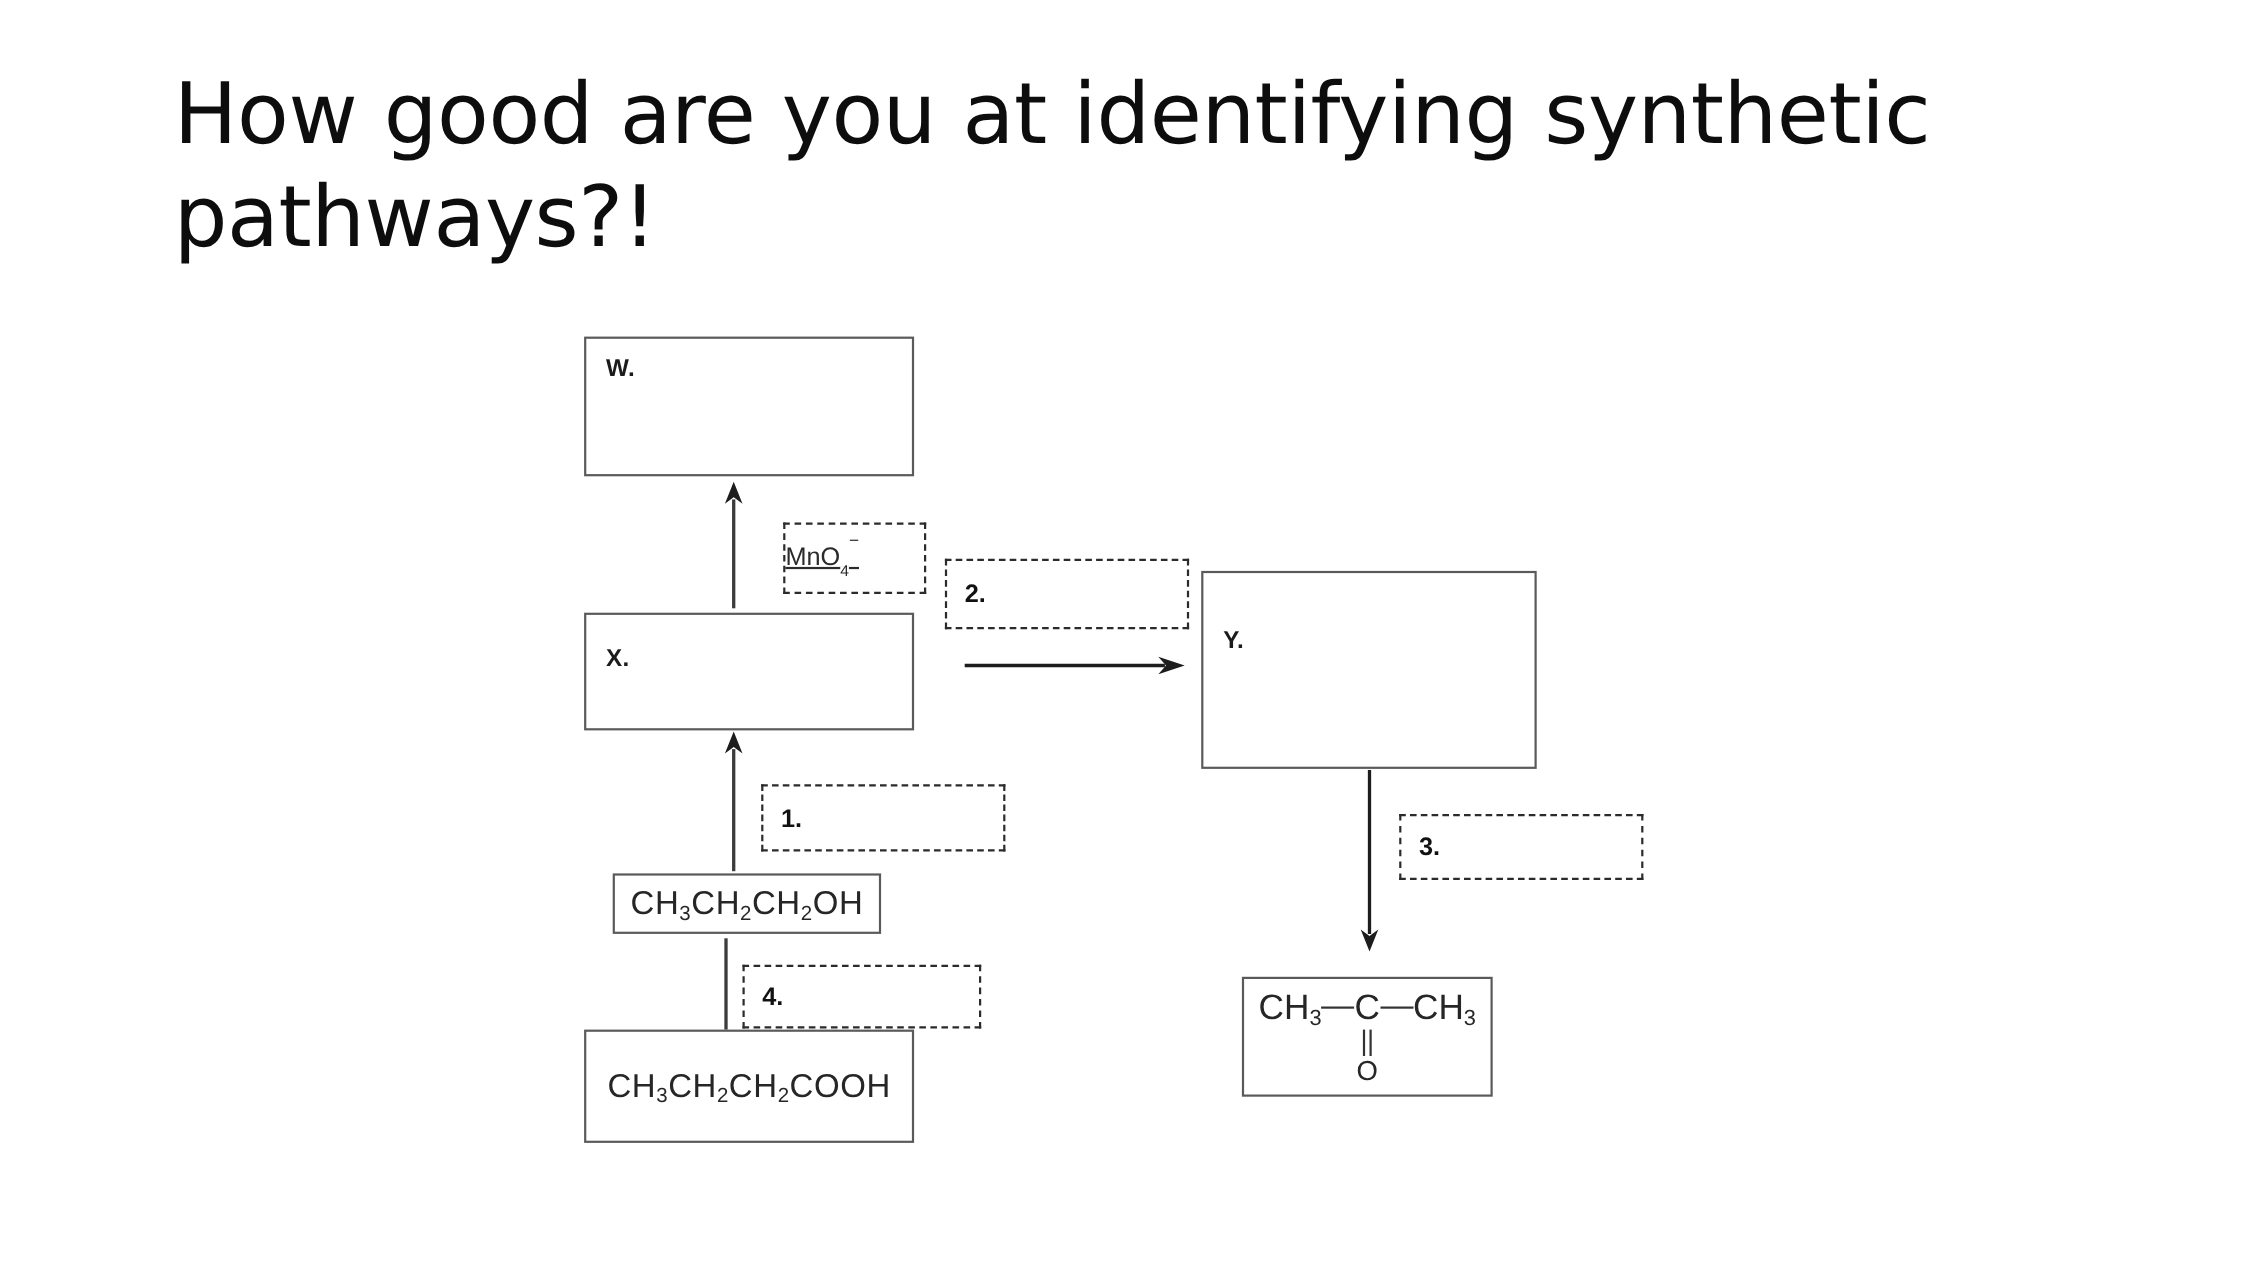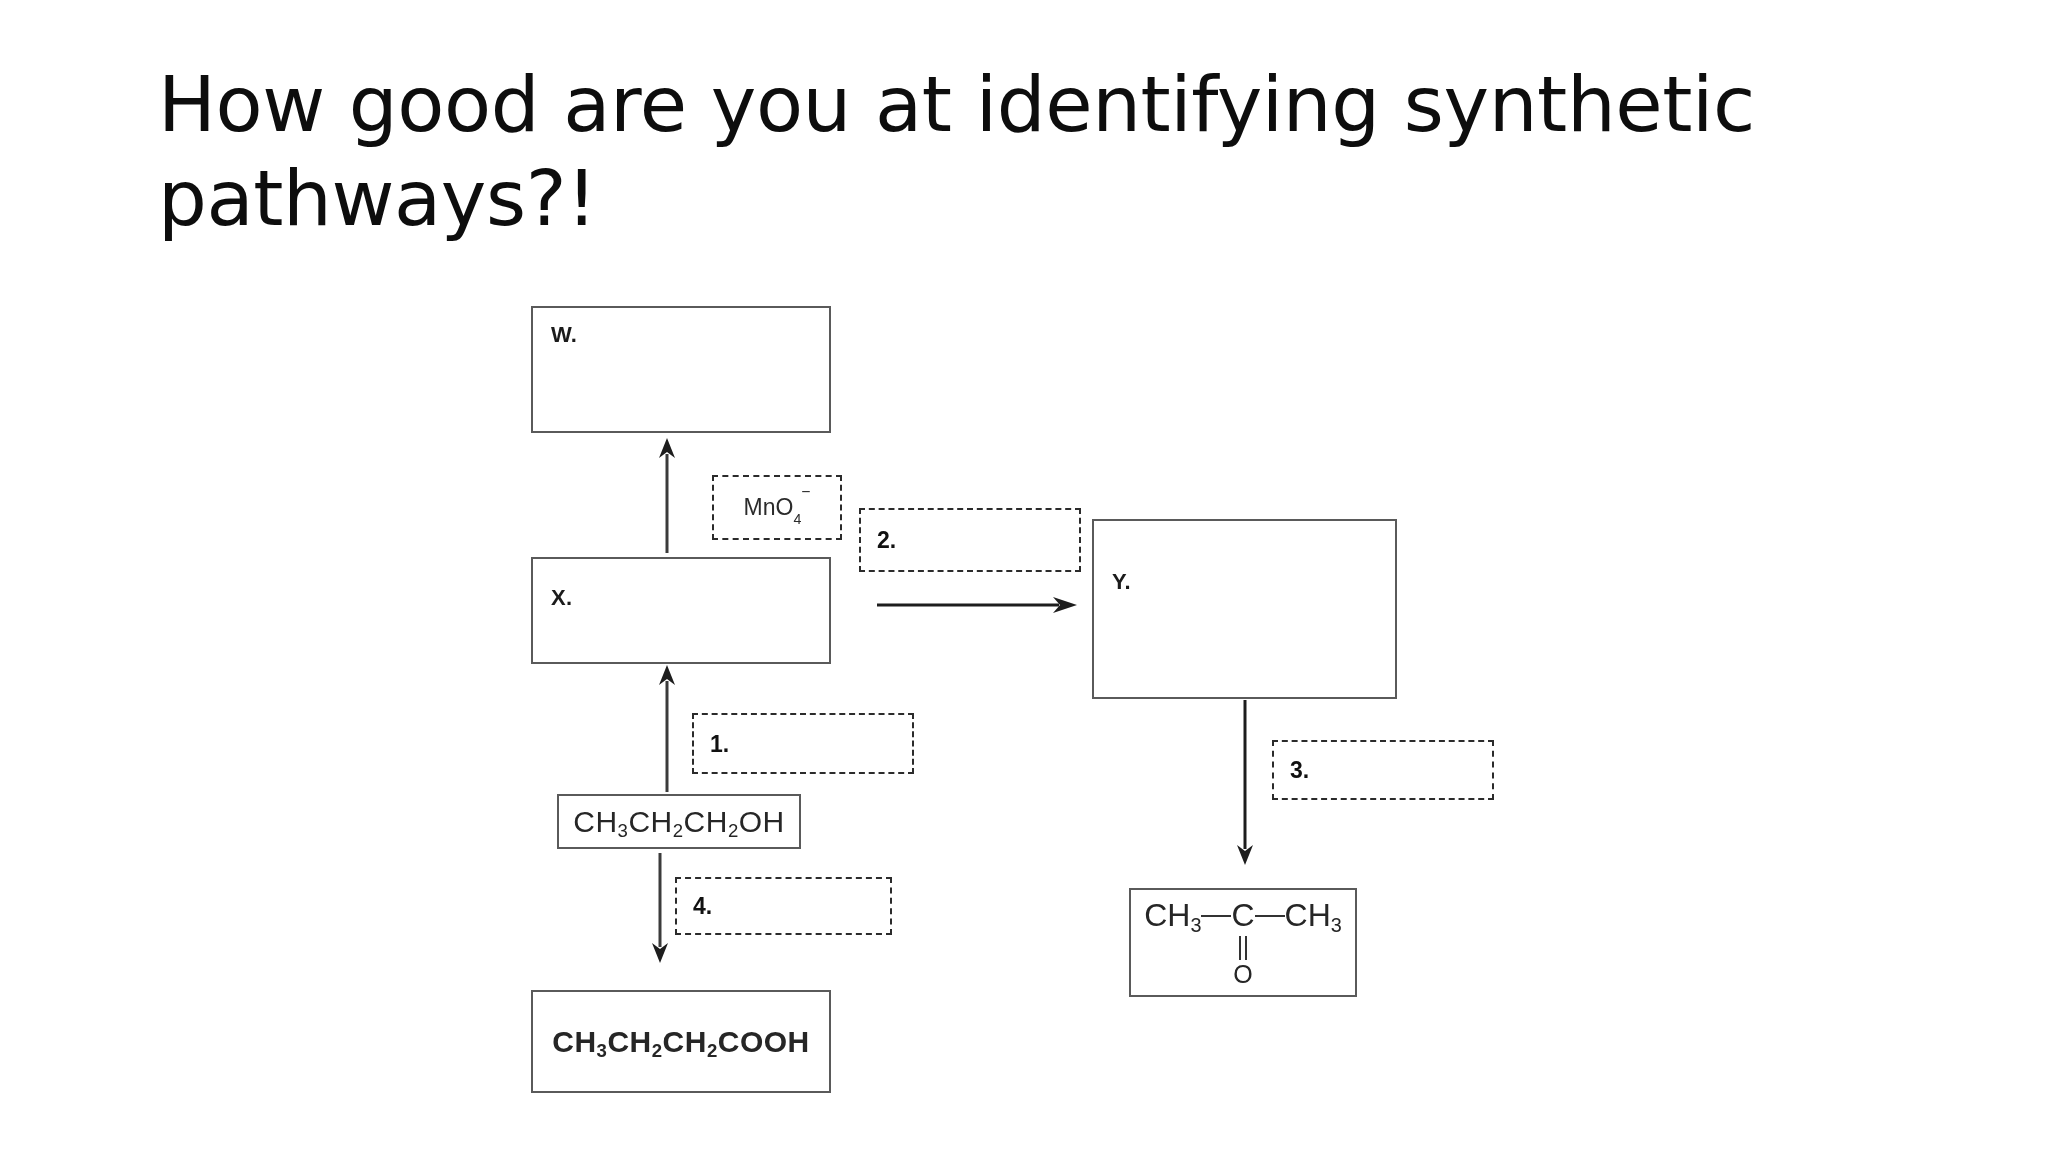--- a/index.html
+++ b/index.html
@@ -77,25 +77,25 @@
     font-weight: bold;
     font-size: 23px;
     color: #111111;
   }
   .dbox-center {
     position: absolute;
     left: 0;
     right: 0;
     top: 50%;
     transform: translateY(-50%);
-    text-align: center;
     font-family: "Liberation Sans", sans-serif;
     font-weight: normal;
     font-size: 23px;
     color: #2b2b2b;
+    text-decoration: underline;
   }
 
   
   .formula {
     position: absolute;
     left: 0;
     right: 0;
     top: 50%;
     transform: translateY(-50%);
     text-align: center;
@@ -254,18 +254,18 @@
     </div>
 
     <div class="box" style="left:1129px; top:888px; width:228px; height:109px;">
       <div class="acetone">
         <div class="acetone-row">CH<sub>3</sub><span class="acetone-bond"></span>C<span class="acetone-bond"></span>CH<sub>3</sub></div>
         <div class="acetone-dbl"></div>
         <div class="acetone-o">O</div>
       </div>
     </div>
 
-    <div class="box" style="left:531px; top:990px; width:300px; height:103px;font-weight:bold;">
+    <div class="box" style="left:531px; top:936px; width:300px; height:103px;">
       <span class="formula">CH<sub>3</sub>CH<sub>2</sub>CH<sub>2</sub>COOH</span>
     </div>
 
   </div>
 </div>
 
 </body></html>

